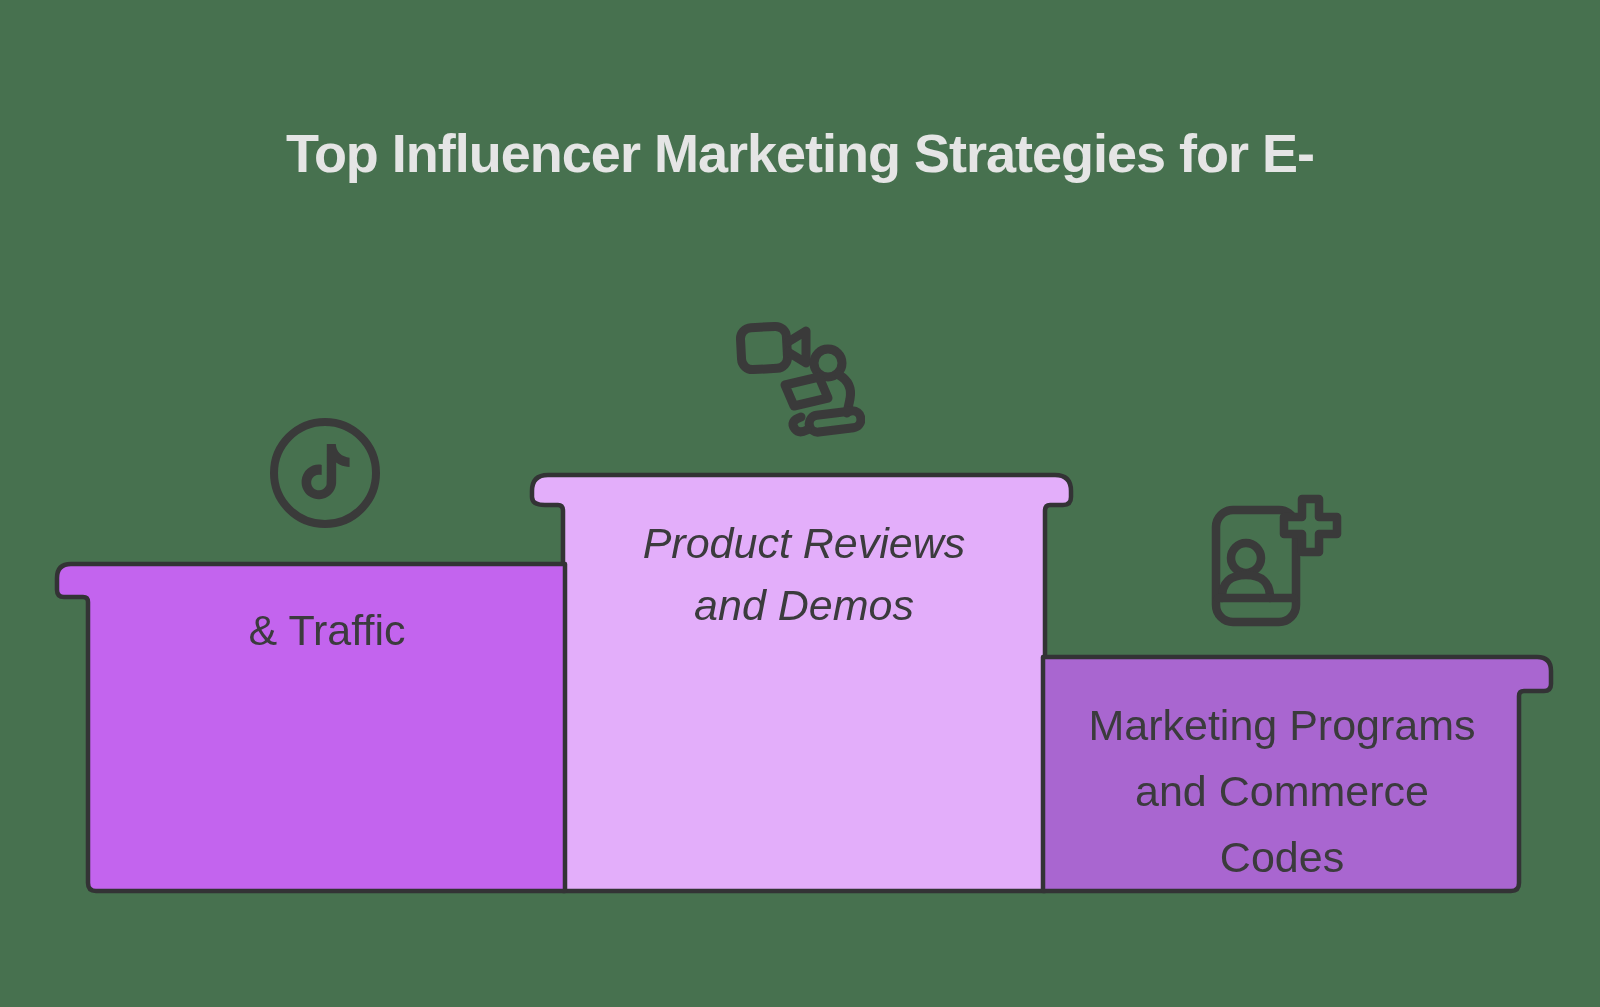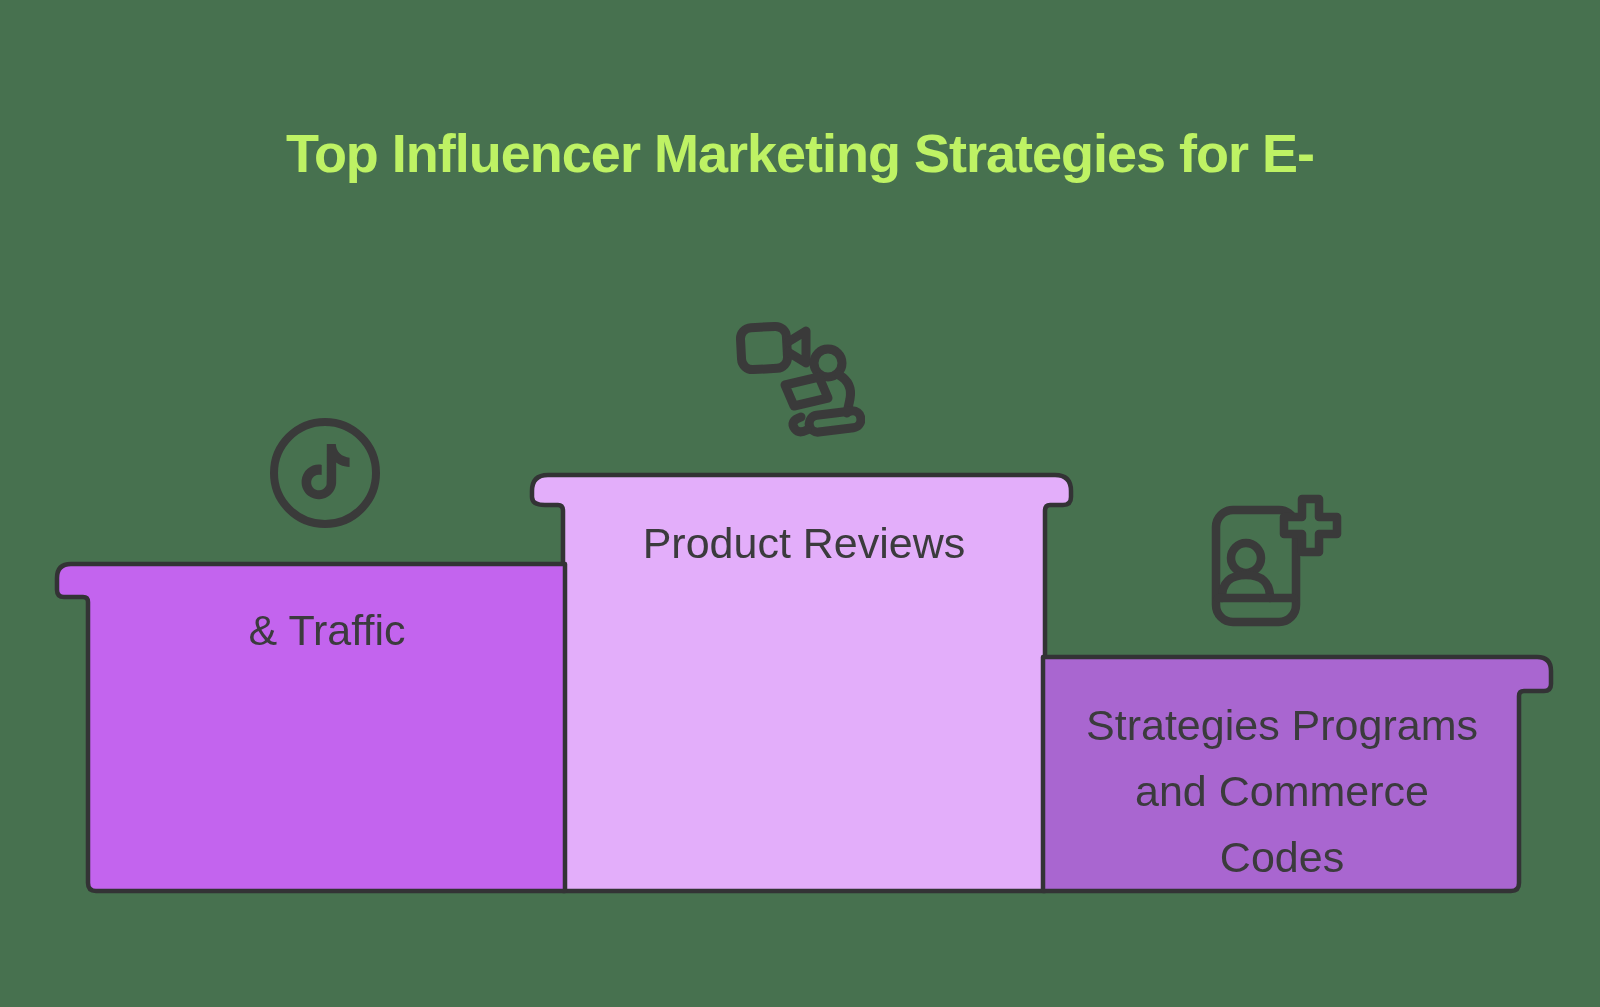--- a/index.html
+++ b/index.html
@@ -13,32 +13,32 @@
   }
   .layer{position:absolute;left:0;top:0;}
   .page-title{
     position:absolute;
     left:150px; top:116px; width:1300px;
     text-align:center;
     font-size:54px;
     font-weight:700;
     line-height:74px;
     letter-spacing:-1px;
-    color:#bef264;
+    color:#e5e5e5;
   }
   .podium-label{
     position:absolute;
     text-align:center;
     font-size:43px;
     font-weight:500;
     color:#3b3b3d;
     line-height:62px;
   }
   .podium-label.social{left:88px;  width:478px; top:599px;}
-  .podium-label.reviews{left:563px; width:482px; top:512px;}
+  .podium-label.reviews{left:563px; width:482px; top:512px;font-style:italic;}
   .podium-label.affiliate{left:1045px; width:474px; top:692px; line-height:66px;}
   .icon{position:absolute;}
   .icon.tiktok{left:265px; top:413px;}
   .icon.creator{left:725px; top:313px;}
   .icon.follower{left:1186px; top:486px;}
 </style>
 </head>
 <body>
 
 <div class="canvas">
@@ -88,21 +88,22 @@
     <path d="M32 112 L108 112"></path>
     <path d="M116 13 h17 v18 h18 v17 h-18 v18 h-17 v-18 h-18 v-17 h18 Z" fill="#47714f"></path>
   </svg>
 
   <div class="podium-label social">
     <div>&amp; Traffic</div>
   </div>
 
   <div class="podium-label reviews">
     <div>Product Reviews</div>
+    <div>and Demos</div>
   </div>
 
   <div class="podium-label affiliate">
-    <div>Strategies Programs</div>
+    <div>Marketing Programs</div>
     <div>and Commerce</div>
     <div>Codes</div>
   </div>
 
 </div>
 
 </body></html>

